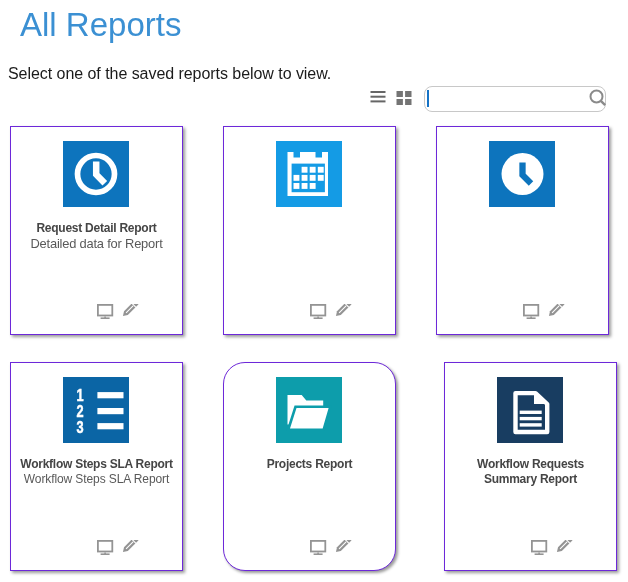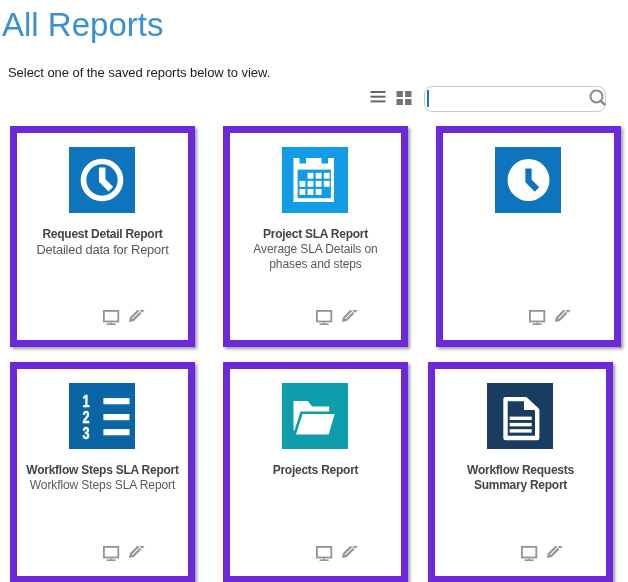--- a/index.html
+++ b/index.html
@@ -1,22 +1,22 @@
 <!DOCTYPE html>
 <html><head>
 <meta charset="utf-8">
 <style>
   html,body{margin:0;padding:0;background:#ffffff;}
   body{width:628px;height:582px;position:relative;overflow:hidden;
        font-family:"Liberation Sans",sans-serif;}
   .abs{position:absolute;}
-  #h1{left:2px;top:6px;font-size:33px;color:#3b90d3;letter-spacing:0px;text-align:right;}
-  #sub{left:8px;top:64.5px;font-size:13px;letter-spacing:-0.05px;color:#1b1b1b;}
+  #h1{left:20px;top:6px;font-size:33px;color:#3b90d3;letter-spacing:0px;text-align:right;}
+  #sub{left:8px;top:64.5px;font-size:16px;letter-spacing:-0.05px;color:#1b1b1b;}
   .card{position:absolute;width:171px;height:207px;background:#fff;
-        border:7px solid #6d28d9;box-shadow:2px 2px 3px rgba(0,0,0,0.40);}
+        border:1px solid #6d28d9;box-shadow:2px 2px 3px rgba(0,0,0,0.40);}
   .sq{position:absolute;left:52px;top:14px;width:66px;height:66px;}
   .txt{position:absolute;left:0;top:94.2px;letter-spacing:-0.1px;width:100%;text-align:center;
        font-size:12px;line-height:15px;color:#595959;}
   .txt b{font-size:12px;color:#454545;letter-spacing:-0.25px;}
   .ticons{position:absolute;left:86px;top:177px;}
 </style>
 </head>
 <body>
   <div class="abs" id="h1">All Reports</div>
   <div class="abs" id="sub">Select one of the saved reports below to view.</div>
@@ -75,21 +75,20 @@
       <rect x="33.7" y="25.8" width="5.9" height="5.9" fill="#fff"></rect>
       <rect x="41.8" y="25.8" width="5.9" height="5.9" fill="#fff"></rect>
       <rect x="17.5" y="33.9" width="5.9" height="5.9" fill="#fff"></rect>
       <rect x="25.6" y="33.9" width="5.9" height="5.9" fill="#fff"></rect>
       <rect x="33.7" y="33.9" width="5.9" height="5.9" fill="#fff"></rect>
       <rect x="41.8" y="33.9" width="5.9" height="5.9" fill="#fff"></rect>
       <rect x="17.5" y="42" width="5.9" height="5.9" fill="#fff"></rect>
       <rect x="25.6" y="42" width="5.9" height="5.9" fill="#fff"></rect>
       <rect x="33.7" y="42" width="5.9" height="5.9" fill="#fff"></rect>
     </svg>
-    <div class="txt"><b>Project SLA Report</b><br>Average SLA Details on<br>phases and steps</div>
     <div class="ticons"><svg width="42" height="16" viewBox="0 0 42 16">
   <g stroke="#949494" fill="none">
     <rect x="0.9" y="0.9" width="14.4" height="10.6" stroke-width="1.8"></rect>
     <line x1="8.1" y1="12.4" x2="8.1" y2="14" stroke-width="1.6"></line>
     <line x1="3.6" y1="14.2" x2="12.6" y2="14.2" stroke-width="1.6"></line>
   </g>
   <g transform="translate(35.7,2.3) rotate(45)">
     <path d="M-2.7,-4.6 a2.7,2.7 0 0 1 5.4,0 v14.2 l-2.7,4.2 l-2.7,-4.2 z" fill="#949494"></path>
     <g stroke="#fff" stroke-width="1.1">
       <line x1="-3" y1="-1.6" x2="3" y2="-1.6"></line>
@@ -143,21 +142,21 @@
   <g transform="translate(35.7,2.3) rotate(45)">
     <path d="M-2.7,-4.6 a2.7,2.7 0 0 1 5.4,0 v14.2 l-2.7,4.2 l-2.7,-4.2 z" fill="#949494"></path>
     <g stroke="#fff" stroke-width="1.1">
       <line x1="-3" y1="-1.6" x2="3" y2="-1.6"></line>
       <line x1="0" y1="-0.5" x2="0" y2="9.4"></line>
     </g>
   </g>
 </svg></div>
   </div>
 
-  <div class="card" style="left:223px;top:362px;">
+  <div class="card" style="left:223px;top:362px;border-radius:22px;">
     <svg class="sq" viewBox="0 0 66 66">
       <rect width="66" height="66" fill="#0d9dab"></rect>
       <path d="M11.5,18 h14.2 l4.6,5.6 h16.9 v24 h-35.7 z" fill="#fff"></path>
       <path d="M19.5,29.8 h34.8 l-6.7,23 h-35.4 z" fill="#fff" stroke="#0d9dab" stroke-width="2.6"></path>
     </svg>
     <div class="txt"><b>Projects Report</b></div>
     <div class="ticons"><svg width="42" height="16" viewBox="0 0 42 16">
   <g stroke="#949494" fill="none">
     <rect x="0.9" y="0.9" width="14.4" height="10.6" stroke-width="1.8"></rect>
     <line x1="8.1" y1="12.4" x2="8.1" y2="14" stroke-width="1.6"></line>
@@ -166,21 +165,21 @@
   <g transform="translate(35.7,2.3) rotate(45)">
     <path d="M-2.7,-4.6 a2.7,2.7 0 0 1 5.4,0 v14.2 l-2.7,4.2 l-2.7,-4.2 z" fill="#949494"></path>
     <g stroke="#fff" stroke-width="1.1">
       <line x1="-3" y1="-1.6" x2="3" y2="-1.6"></line>
       <line x1="0" y1="-0.5" x2="0" y2="9.4"></line>
     </g>
   </g>
 </svg></div>
   </div>
 
-  <div class="card" style="left:428px;top:362px;">
+  <div class="card" style="left:444px;top:362px;">
     <svg class="sq" viewBox="0 0 66 66">
       <rect width="66" height="66" fill="#183d61"></rect>
       <path d="M18.5,16.1 H38.5 L50.2,27 V55 H18.5 Z" fill="none" stroke="#fff" stroke-width="4.4" stroke-linejoin="round"></path>
       <path d="M37,15 V27 H50 Z" fill="#fff"></path>
       <rect x="22.7" y="33.6" width="22" height="3.4" fill="#fff"></rect>
       <rect x="22.7" y="39.9" width="22" height="3.4" fill="#fff"></rect>
       <rect x="22.7" y="46.2" width="22" height="3.4" fill="#fff"></rect>
     </svg>
     <div class="txt"><b>Workflow Requests<br>Summary Report</b></div>
     <div class="ticons"><svg width="42" height="16" viewBox="0 0 42 16">

